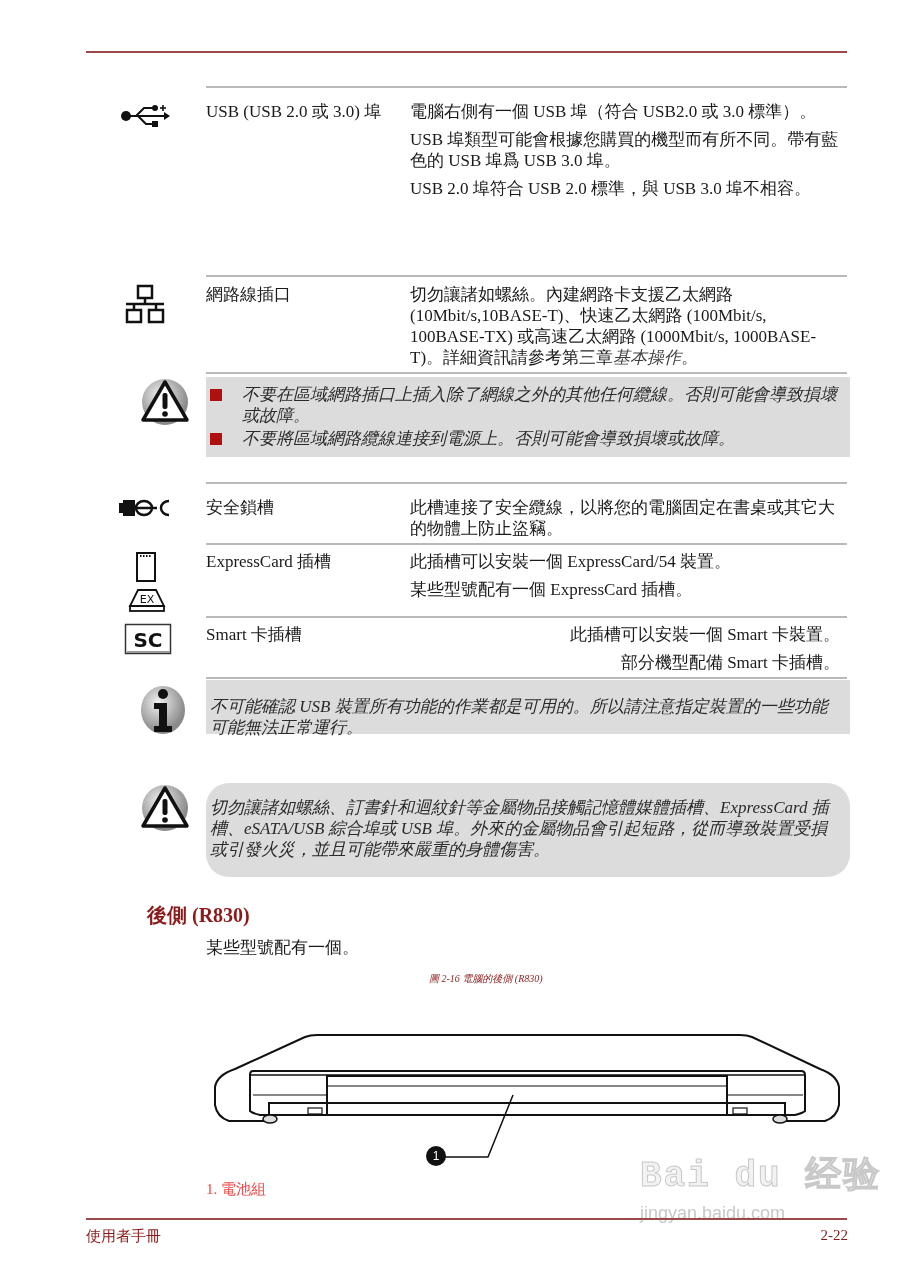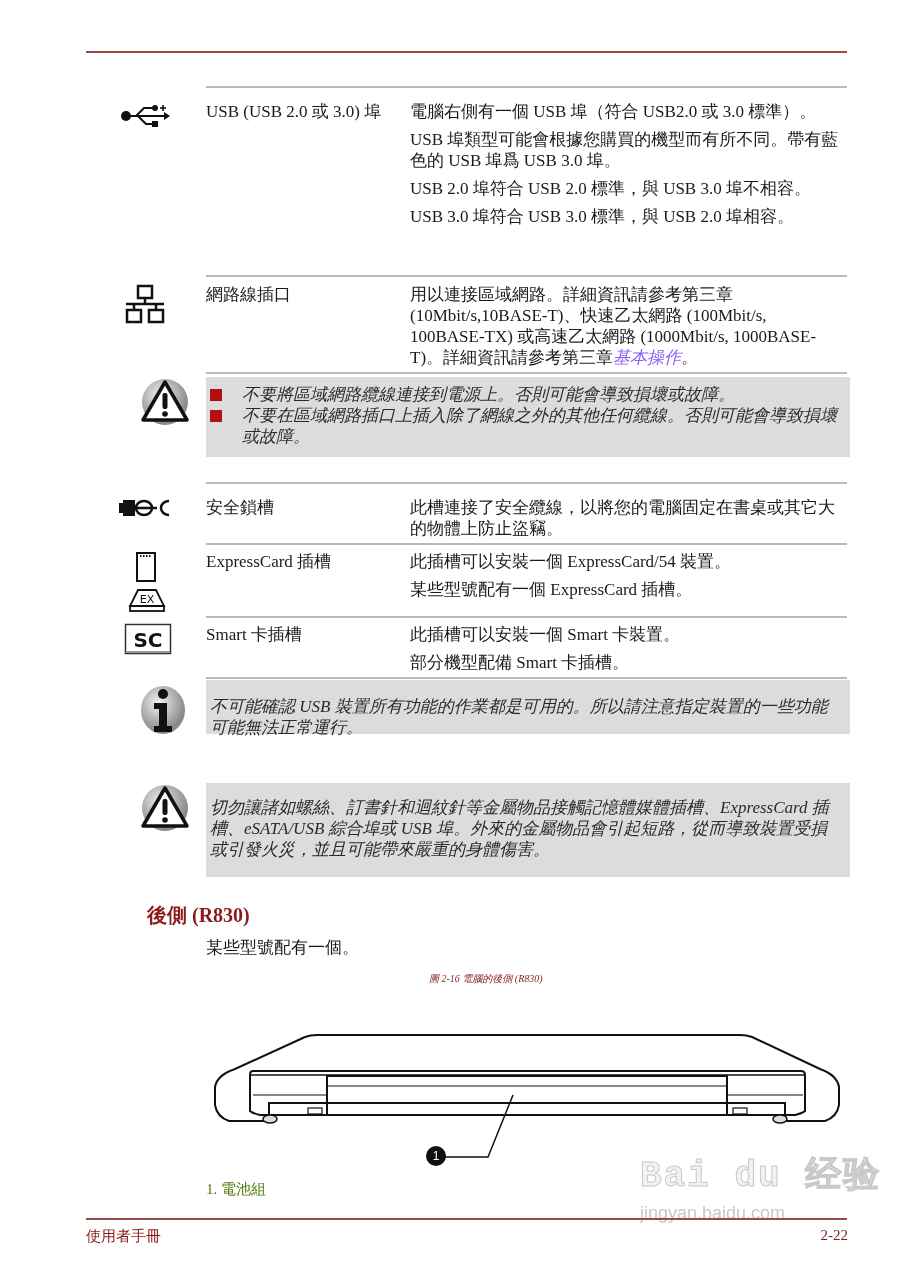--- a/index.html
+++ b/index.html
@@ -8,26 +8,26 @@
   .abs { position: absolute; }
   .hr-red { position: absolute; height: 2px; background: #9a4a4a; }
   .hr-grey { position: absolute; height: 2px; background: #b9b9b9; }
   .row-label { position: absolute; left: 206px; font-size: 17px; line-height: 21px; }
   .row-desc { position: absolute; left: 410px; width: 430px; font-size: 17px; line-height: 21px; }
   .row-desc p { margin: 0 0 7px 0; }
   .note-box { position: absolute; left: 206px; width: 644px; background: #dcdcdc; }
   .note-text { font-style: italic; font-size: 17px; line-height: 21px; color: #2a2a2a; }
   .bullet { display: flex; align-items: flex-start; }
   .bullet-sq { width: 12px; height: 12px; background: #b01010; margin: 5px 20px 0 4px; flex: 0 0 auto; }
-  .link { color: #8b5cf6; font-style: italic; }
+  .link { color: #404040; font-style: italic; }
   .icon { position: absolute; }
   .heading { position: absolute; left: 147px; top: 902px; font-size: 20px; font-weight: bold; color: #8b1a1a; }
   .intro { position: absolute; left: 206px; top: 936px; font-size: 17px; }
   .caption { position: absolute; left: 429px; top: 972px; font-size: 10px; font-style: italic; color: #8b1a1a; }
-  .legend { position: absolute; left: 206px; top: 1180px; font-size: 15px; color: #4d7c0f; }
+  .legend { position: absolute; left: 206px; top: 1180px; font-size: 15px; color: #ef4444; }
   .footer-left { position: absolute; left: 86px; top: 1227px; font-size: 15px; color: #8b1a1a; }
   .footer-right { position: absolute; right: 55px; top: 1227px; font-size: 15px; color: #7f1d1d; }
   .watermark { position: absolute; left: 640px; top: 1150px; color: #d8d8d8; font-family: "Liberation Sans", sans-serif; }
 </style>
 </head>
 <body>
 
 <div class="hr-red" style="left:86px; top:51px; width:761px;"></div>
 
 <div class="hr-grey" style="left:206px; top:86px; width:641px;"></div>
@@ -41,60 +41,59 @@
   <line x1="40" y1="4" x2="46" y2="4" stroke="#111" stroke-width="1.6"></line>
   <line x1="43" y1="1" x2="43" y2="7" stroke="#111" stroke-width="1.6"></line>
   <polyline points="18,12 26,20 32,20" fill="none" stroke="#111" stroke-width="2"></polyline>
   <rect x="32" y="17" width="6" height="6" fill="#111"></rect>
 </svg>
 <div class="row-label" style="top:101px;">USB (USB 2.0 或 3.0) 埠</div>
 <div class="row-desc" style="top:101px;">
   <p>電腦右側有一個 USB 埠（符合 USB2.0 或 3.0 標準）。</p>
   <p>USB 埠類型可能會根據您購買的機型而有所不同。帶有藍色的 USB 埠爲 USB 3.0 埠。</p>
   <p>USB 2.0 埠符合 USB 2.0 標準，與 USB 3.0 埠不相容。</p>
-  <p>USB 3.0 埠符合 USB 3.0 標準，與 USB 2.0 埠相容。</p>
 </div>
 <div class="hr-grey" style="left:206px; top:275px; width:641px;"></div>
 
 <svg class="icon" style="left:124px; top:284px;" width="42" height="40" viewBox="0 0 42 40">
   <rect x="14" y="2" width="14" height="12" fill="none" stroke="#111" stroke-width="2.5"></rect>
   <line x1="21" y1="14" x2="21" y2="20" stroke="#111" stroke-width="2.5"></line>
   <line x1="2" y1="20" x2="40" y2="20" stroke="#111" stroke-width="2.5"></line>
   <line x1="10" y1="20" x2="10" y2="26" stroke="#111" stroke-width="2.5"></line>
   <line x1="32" y1="20" x2="32" y2="26" stroke="#111" stroke-width="2.5"></line>
   <rect x="3" y="26" width="14" height="12" fill="none" stroke="#111" stroke-width="2.5"></rect>
   <rect x="25" y="26" width="14" height="12" fill="none" stroke="#111" stroke-width="2.5"></rect>
 </svg>
 <div class="row-label" style="top:284px;">網路線插口</div>
 <div class="row-desc" style="top:284px;">
-  <p><span>用以連接區域網路。詳細資訊請參考第三章 (10Mbit/s,10BASE-T)、快速乙太網路 (100Mbit/s, 100BASE-TX) 或高速乙太網路 (1000Mbit/s, 1000BASE-T)。詳細資訊請參考第三章</span><span class="link">基本操作</span><span>。</span></p>
+  <p><span>切勿讓諸如螺絲。內建網路卡支援乙太網路 (10Mbit/s,10BASE-T)、快速乙太網路 (100Mbit/s, 100BASE-TX) 或高速乙太網路 (1000Mbit/s, 1000BASE-T)。詳細資訊請參考第三章</span><span class="link">基本操作</span><span>。</span></p>
 </div>
 <div class="hr-grey" style="left:206px; top:372px; width:641px;"></div>
 
 <svg class="icon" style="left:139px; top:378px;" width="52" height="48" viewBox="0 0 52 48">
   <defs>
       <radialGradient id="g1" cx="40%" cy="35%" r="60%">
         <stop offset="0" stop-color="#f2f2f2"></stop>
         <stop offset="1" stop-color="#8a8a8a"></stop>
       </radialGradient>
     </defs>
   <ellipse cx="26" cy="24" rx="23" ry="23" fill="url(#g1)"></ellipse>
   <polygon points="26,4 48,42 4,42" fill="#fff" stroke="#111" stroke-width="3.5" stroke-linejoin="round"></polygon>
   <rect x="23.5" y="15" width="5" height="16" rx="2" fill="#111"></rect>
   <circle cx="26" cy="36" r="2.8" fill="#111"></circle>
 </svg>
 <div class="note-box" style="top:377px; height:80px;">
   <div class="note-text" style="padding:7px 12px 0 0;">
+    <div class="bullet" style="margin-bottom:2px;">
+        <span class="bullet-sq"></span>
+        <span>不要在區域網路插口上插入除了網線之外的其他任何纜線。否則可能會導致損壞或故障。</span>
+      </div>
     <div class="bullet">
         <span class="bullet-sq"></span>
         <span>不要將區域網路纜線連接到電源上。否則可能會導致損壞或故障。</span>
-      </div>
-    <div class="bullet" style="margin-bottom:2px;">
-        <span class="bullet-sq"></span>
-        <span>不要在區域網路插口上插入除了網線之外的其他任何纜線。否則可能會導致損壞或故障。</span>
       </div>
   </div>
 </div>
 <div class="hr-grey" style="left:206px; top:482px; width:641px;"></div>
 
 <svg class="icon" style="left:117px; top:498px;" width="58" height="20" viewBox="0 0 58 20">
   <rect x="2" y="5" width="4" height="10" fill="#111"></rect>
   <rect x="6" y="2" width="12" height="16" fill="#111"></rect>
   <ellipse cx="27" cy="10" rx="8" ry="7" fill="none" stroke="#111" stroke-width="2.5"></ellipse>
   <line x1="18" y1="10" x2="40" y2="10" stroke="#111" stroke-width="2.5"></line>
@@ -119,21 +118,21 @@
   <p>某些型號配有一個 ExpressCard 插槽。</p>
 </div>
 <div class="hr-grey" style="left:206px; top:616px; width:641px;"></div>
 
 <svg class="icon" style="left:124px; top:623px;" width="48" height="32" viewBox="0 0 48 32">
   <rect x="1.5" y="1.5" width="45" height="29" fill="#fff" stroke="#333" stroke-width="1.5"></rect>
   <line x1="3" y1="29" x2="46" y2="29" stroke="#999" stroke-width="2"></line>
   <text x="24" y="24" font-size="20" font-weight="bold" text-anchor="middle" font-family="DejaVu Sans, sans-serif" fill="#111">SC</text>
 </svg>
 <div class="row-label" style="top:624px;">Smart 卡插槽</div>
-<div class="row-desc" style="top:624px;">
+<div class="row-desc" style="top:624px;text-align:right;">
   <p>此插槽可以安裝一個 Smart 卡裝置。</p>
   <p>部分機型配備 Smart 卡插槽。</p>
 </div>
 <div class="hr-grey" style="left:206px; top:677px; width:641px;"></div>
 
 <svg class="icon" style="left:138px; top:684px;" width="50" height="52" viewBox="0 0 50 52">
   <defs>
       <radialGradient id="g2" cx="40%" cy="35%" r="60%">
         <stop offset="0" stop-color="#f2f2f2"></stop>
         <stop offset="1" stop-color="#8a8a8a"></stop>
@@ -152,21 +151,21 @@
       <radialGradient id="g3" cx="40%" cy="35%" r="60%">
         <stop offset="0" stop-color="#f2f2f2"></stop>
         <stop offset="1" stop-color="#8a8a8a"></stop>
       </radialGradient>
     </defs>
   <ellipse cx="26" cy="24" rx="23" ry="23" fill="url(#g3)"></ellipse>
   <polygon points="26,4 48,42 4,42" fill="#fff" stroke="#111" stroke-width="3.5" stroke-linejoin="round"></polygon>
   <rect x="23.5" y="15" width="5" height="16" rx="2" fill="#111"></rect>
   <circle cx="26" cy="36" r="2.8" fill="#111"></circle>
 </svg>
-<div class="note-box" style="top:783px; height:94px;">
+<div class="note-box" style="top:783px; height:94px;border-radius:23px;">
   <div class="note-text" style="padding:14px 12px 0 4px;">切勿讓諸如螺絲、訂書針和迴紋針等金屬物品接觸記憶體媒體插槽、ExpressCard 插槽、eSATA/USB 綜合埠或 USB 埠。外來的金屬物品會引起短路，從而導致裝置受損或引發火災，並且可能帶來嚴重的身體傷害。</div>
 </div>
 
 <div class="heading">後側 (R830)</div>
 <div class="intro">某些型號配有一個。</div>
 <div class="caption">圖 2-16 電腦的後側 (R830)</div>
 
 <svg class="icon" style="left:205px; top:1025px;" width="645" height="140" viewBox="0 0 645 140">
   <path d="M30 44 L100 12 Q105 10 112 10 L535 10 Q542 10 547 12 L615 44 Q632 50 634 62 L634 80 Q632 92 620 96 L580 96 L580 78 L64 78 L64 96 L24 96 Q12 92 10 80 L10 62 Q12 50 30 44 Z" fill="none" stroke="#111" stroke-width="2"></path>
   <path d="M48 46 Q45 46 45 50 L45 86 Q47 88 55 90 L590 90 Q598 88 600 86 L600 50 Q600 46 596 46 Z" fill="none" stroke="#111" stroke-width="2"></path>

